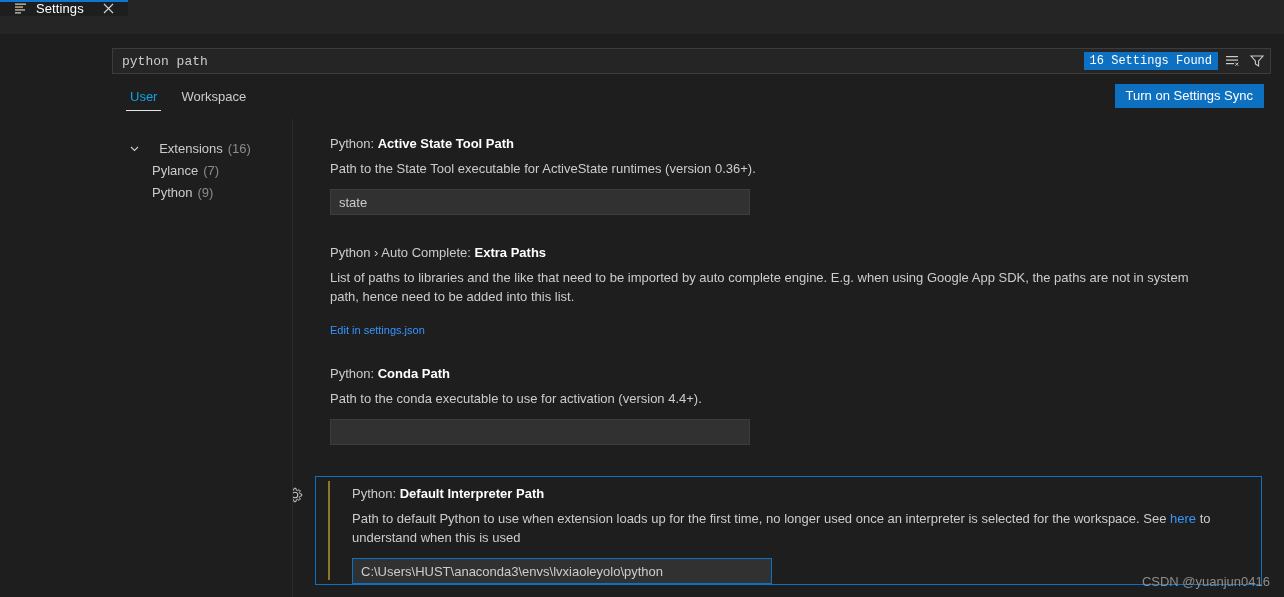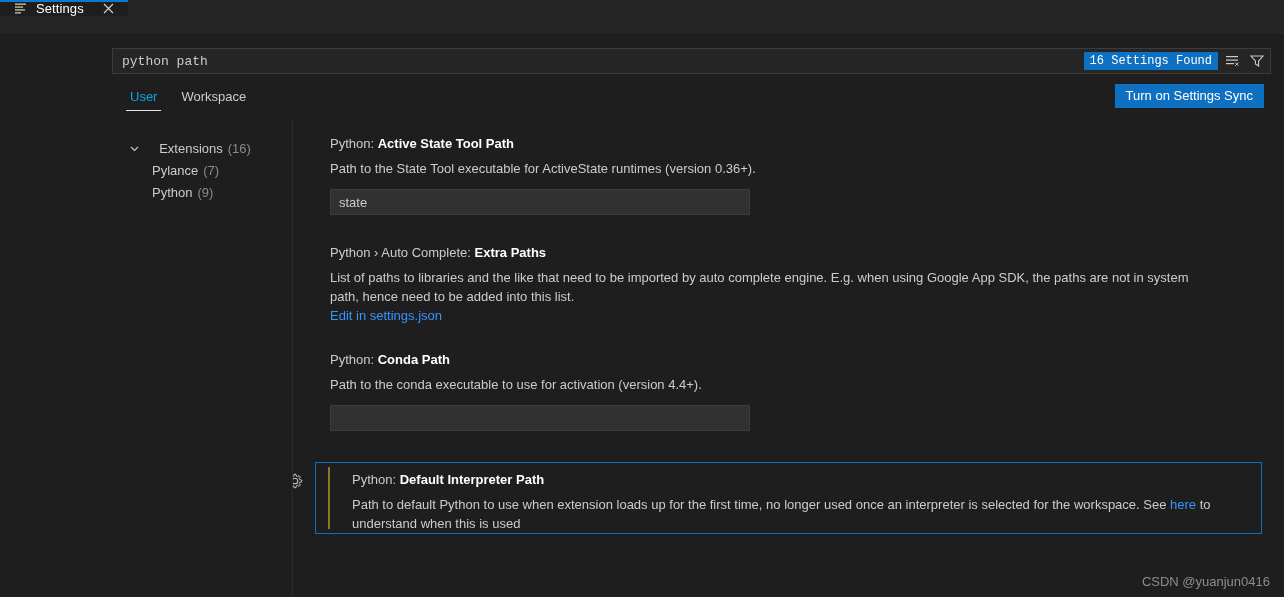--- a/index.html
+++ b/index.html
@@ -142,21 +142,21 @@
   }
   .setting-input {
     display: block;
     margin-top: 11px;
     width: 420px; height: 26px;
     background: #313131; border: 1px solid #3c3c3c;
     color: #cccccc; font-size: 13px;
     font-family: "Liberation Sans", sans-serif;
     padding: 0 8px; outline: none;
   }
-  .json-link { display: inline-block; margin-top: 2px; font-size: 13px; }
+  .json-link { display: inline-block; margin-top: 18px; font-size: 11px; }
 
   
   .setting.focused {
     border: 1px solid #0e70c0;
     padding: 9px 0 0 36px;
     margin-left: 22px;
     width: 947px;
   }
   .setting.focused .setting-input {
     border-color: #0e70c0; background: #313131;
@@ -292,19 +292,20 @@
           </svg>
         </span>
         <span class="modified-bar"></span>
         <div class="setting-title">
           <span>Python:</span>
           <b>Default Interpreter Path</b>
         </div>
         <div class="setting-desc" style="max-width:900px;">
           <span>Path to default Python to use when extension loads up for the first time, no longer used once an interpreter is selected for the workspace. See </span><a class="link">here</a><span> to understand when this is used</span>
         </div>
+        <input class="setting-input" type="text" value="C:\Users\HUST\anaconda3\envs\lvxiaoleyolo\python" style="">
       </div>
 
     </div>
   </div>
 
   <div class="watermark">CSDN @yuanjun0416</div>
 </div>
 
 </body></html>

